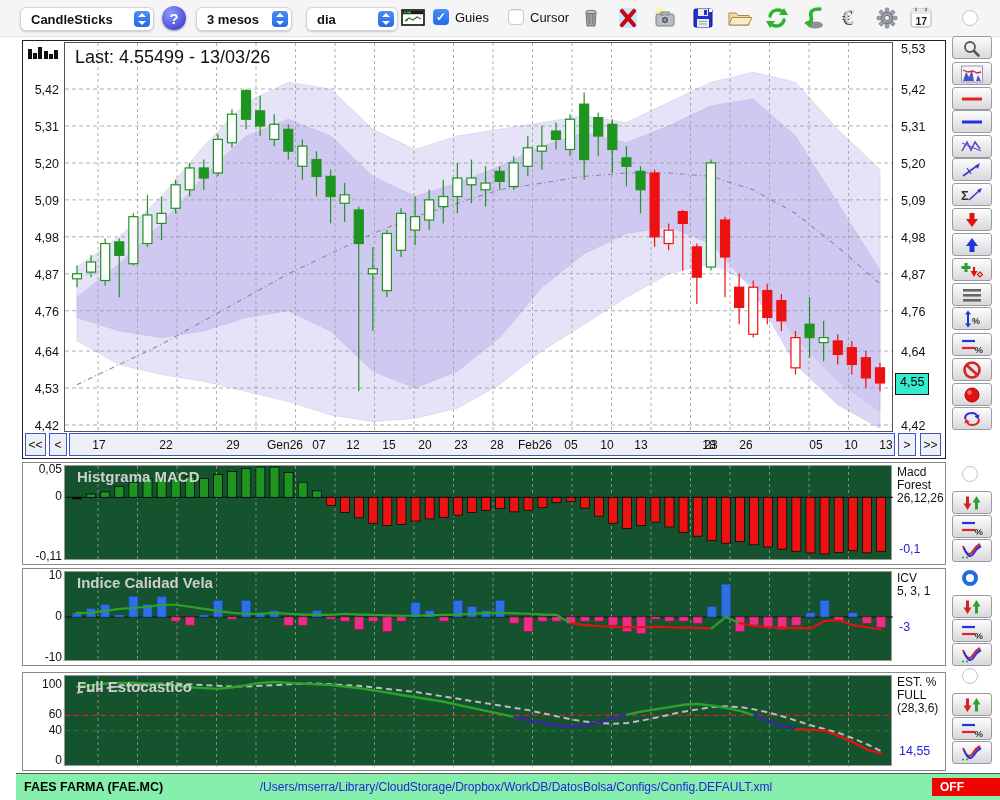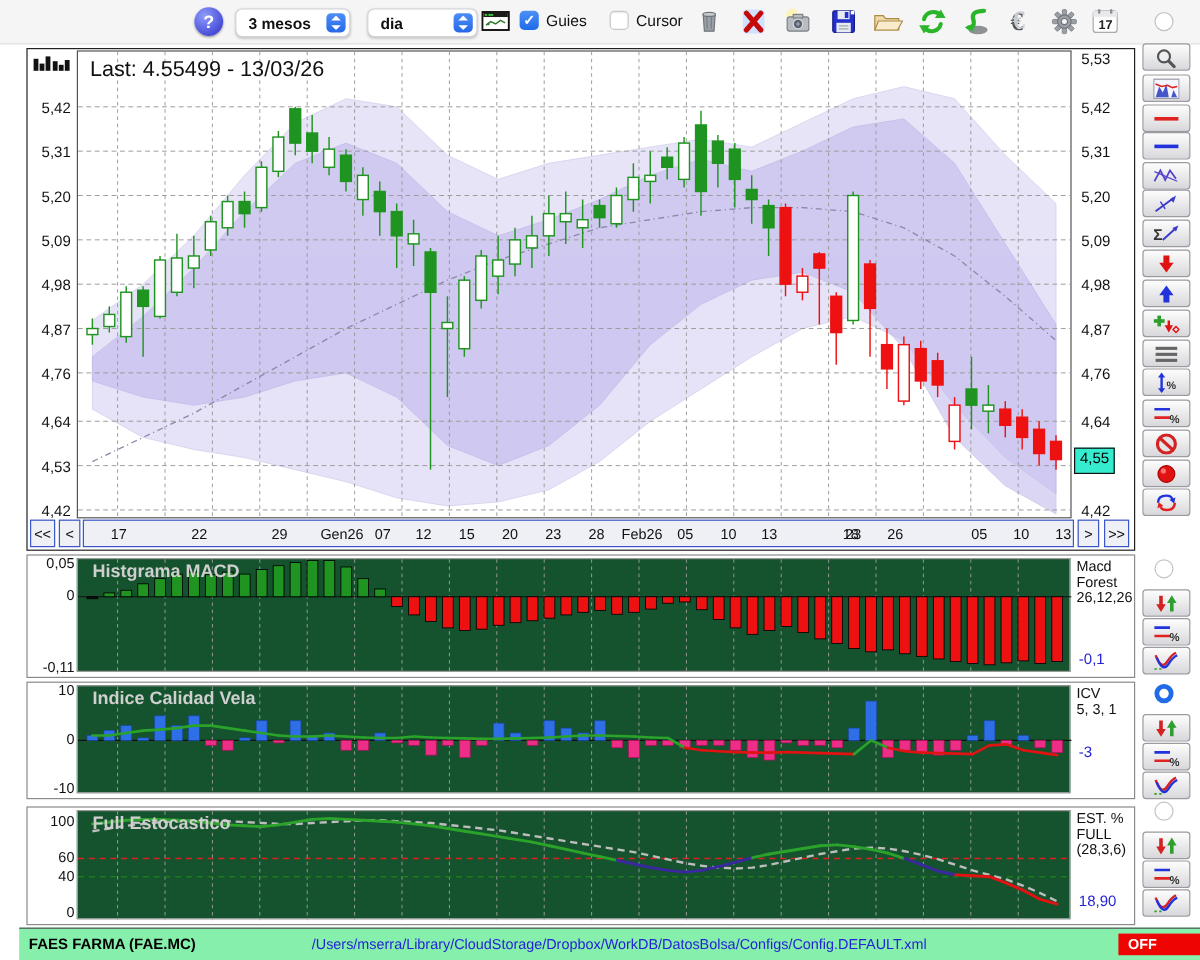--- a/index.html
+++ b/index.html
@@ -44,20 +44,29 @@
   #sym{position:absolute;left:8px;top:6px;font-size:12.5px;font-weight:bold;color:#000;}
   #cfgpath{position:absolute;left:180px;top:6px;width:640px;text-align:center;font-size:12px;color:#2424d6;white-space:nowrap;}
   #offbtn{position:absolute;left:916px;top:4px;width:80px;height:18px;background:#ee0400;color:#fff;font-size:12px;font-weight:bold;padding-left:8px;line-height:18px;box-sizing:border-box;}
 </style>
 </head>
 <body>
 
 <div id="app">
 
   <div id="toolbar">
+    <div class="sel" style="left:20px;width:132px">
+      <span class="lbl">CandleSticks</span>
+      <span class="stepper">
+        <svg width="10" height="12" viewBox="0 0 10 12">
+            <polygon points="5,0 9,4 1,4" fill="#fff"></polygon>
+            <polygon points="5,12 9,8 1,8" fill="#fff"></polygon>
+          </svg>
+      </span>
+    </div>
     <div class="helpbtn" style="left:162px">
         <span>?</span>
       </div>
     <div class="sel" style="left:196px;width:94px">
       <span class="lbl">3 mesos</span>
       <span class="stepper">
         <svg width="10" height="12" viewBox="0 0 10 12">
             <polygon points="5,0 9,4 1,4" fill="#fff"></polygon>
             <polygon points="5,12 9,8 1,8" fill="#fff"></polygon>
           </svg>
@@ -714,21 +723,21 @@
           <line x1="787.7894736842105" y1="65.975" x2="801.8947368421053" y2="73.55833333333334" stroke="#e01212" stroke-width="2.4" stroke-linecap="round"></line>
           <line x1="801.8947368421053" y1="73.55833333333334" x2="816" y2="77.35" stroke="#e01212" stroke-width="2.4" stroke-linecap="round"></line>
         </svg><div class="wmark">Full Estocastico</div></div>
       <div class="ticklab" style="right: 883px; left: auto; top: 4.1px; font-size: 12px;">100</div>
       <div class="ticklab" style="right: 883px; left: auto; top: 34.4333px; font-size: 12px;">60</div>
       <div class="ticklab" style="right: 883px; left: auto; top: 49.6px; font-size: 12px;">40</div>
       <div class="ticklab" style="right: 883px; left: auto; top: 79.9333px; font-size: 12px;">0</div>
       <div class="prlab" style="top: 3px;">EST. %</div>
       <div class="prlab" style="top: 16px;">FULL</div>
       <div class="prlab" style="top: 29px;">(28,3,6)</div>
-      <div class="pblue" style="top: 71.35px;">18,90</div>
+      <div class="pblue" style="top: 71.35px;">14,55</div>
     </div>
 
   <div id="sidebar">
       <div class="sbtn" style="top: 36px;">
         <svg width="22" height="18" viewBox="0 0 22 18">
           <circle cx="9" cy="8" r="5" fill="#eceff1" stroke="#555" stroke-width="1.8"></circle>
           <line x1="13" y1="12" x2="17.5" y2="16.5" stroke="#555" stroke-width="2.6" stroke-linecap="round"></line>
         </svg>
       </div>
       <div class="sbtn" style="top: 62px;">

